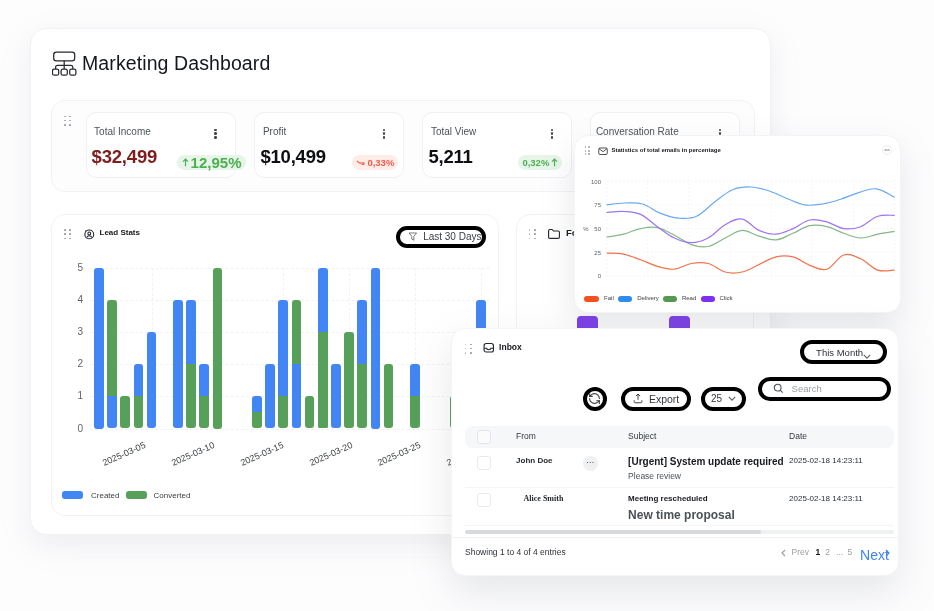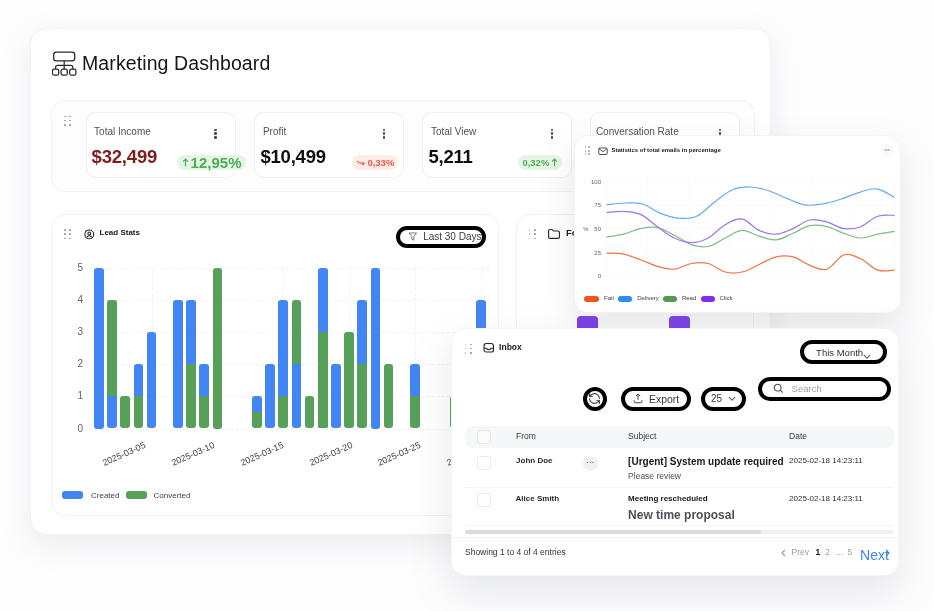--- a/index.html
+++ b/index.html
@@ -361,21 +361,21 @@
 
   <div class="abs" style="left:25.8px; top:127px; width:14px; height:14px; border:1px solid #e7eaee; border-radius:3px; background:#fff;"></div>
   <div class="abs nw" style="left:64.5px; top:127.5px; font-size:8px; font-weight:600; color:#1f2329;">John Doe</div>
   <div class="abs" style="left:131.1px; top:126.7px; width:15px; height:15px; background:#eef0f2; border-radius:50%; text-align:center; line-height:13px; font-size:8px; color:#3c4043;">⋯</div>
   <div class="abs nw" style="left:176.5px; top:127.5px; font-size:10px; font-weight:700; color:#17191d;">[Urgent] System update required</div>
   <div class="abs nw" style="left:176.5px; top:142px; font-size:8.5px; color:#4b5158;">Please review</div>
   <div class="abs nw" style="left:337.5px; top:127.5px; font-size:8px; color:#2c3137;">2025-02-18 14:23:11</div>
   <div class="abs" style="left:13.4px; top:158.5px; width:429px; border-top:1px solid #f3f4f6;"></div>
 
   <div class="abs" style="left:25.8px; top:164px; width:14px; height:14px; border:1px solid #e7eaee; border-radius:3px; background:#fff;"></div>
-  <div class="abs nw" style="left:64px; top:165.4px; font-size:8px; font-weight:600; color:#1f2329;">Alice Smith</div>
+  <div class="abs nw" style="left:72px; top:165.4px; font-size:8px; font-weight:600; color:#1f2329;font-family:Liberation Serif, serif;">Alice Smith</div>
   <div class="abs nw" style="left:176.5px; top:165.4px; font-size:8px; font-weight:700; color:#17191d;">Meeting rescheduled</div>
   <div class="abs nw" style="left:176.5px; top:178.7px; font-size:12px; color:#4b5158;font-weight:bold;">New time proposal</div>
   <div class="abs nw" style="left:337.5px; top:165.4px; font-size:8px; color:#2c3137;">2025-02-18 14:23:11</div>
   <div class="abs" style="left:13.4px; top:196px; width:429px; border-top:1px solid #f3f4f6;"></div>
 
   <div class="abs" style="left:13.4px; top:200.7px; width:429px; height:4.8px; background:#eef0f2; border-radius:3px;"></div>
   <div class="abs" style="left:13.4px; top:200.7px; width:296px; height:4.8px; background:#d8dade; border-radius:3px;"></div>
 
   <div class="abs" style="left:0; top:208.6px; width:448px; border-top:1px solid #f1f2f4;"></div>
   <div class="abs nw" style="left:13.4px; top:218.5px; font-size:8.5px; color:#2c3137;">Showing 1 to 4 of 4 entries</div>

